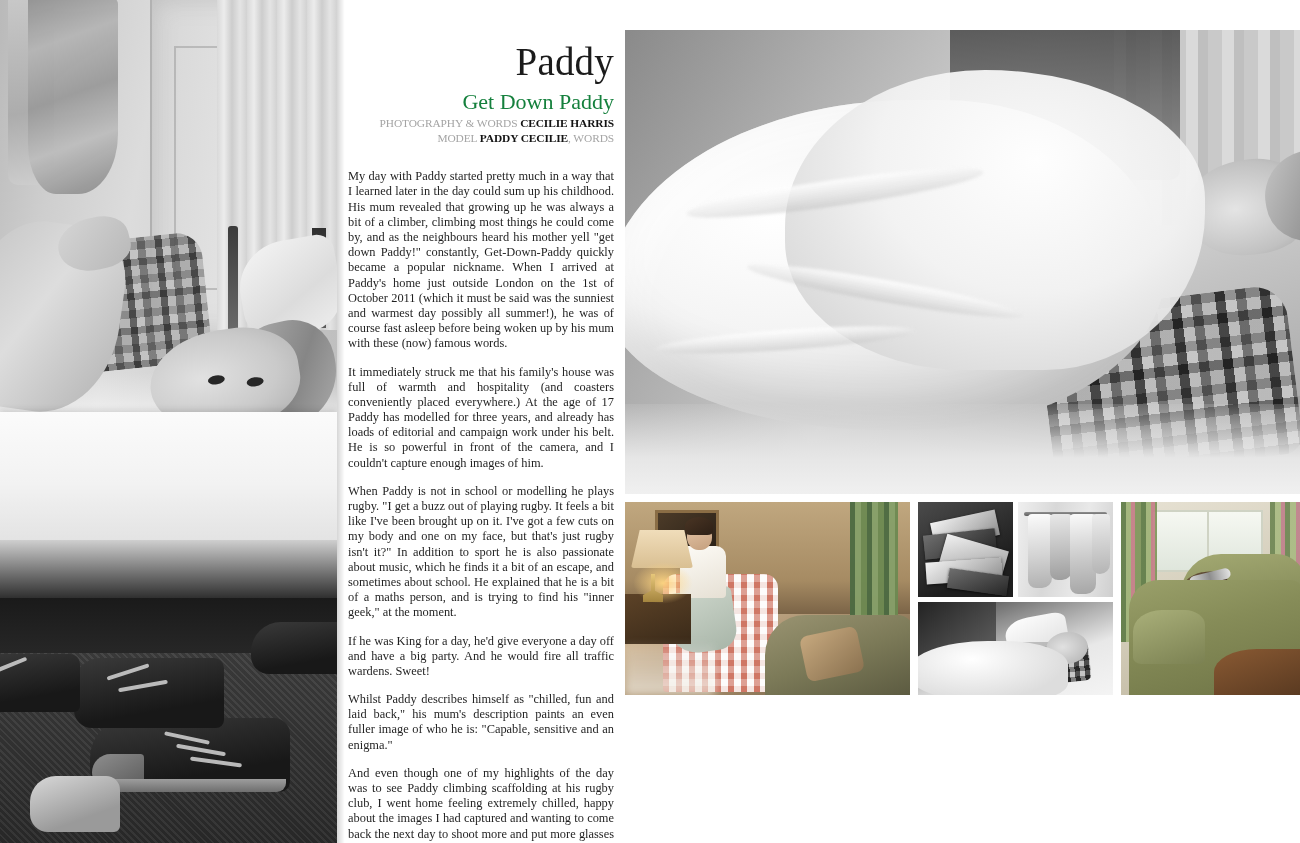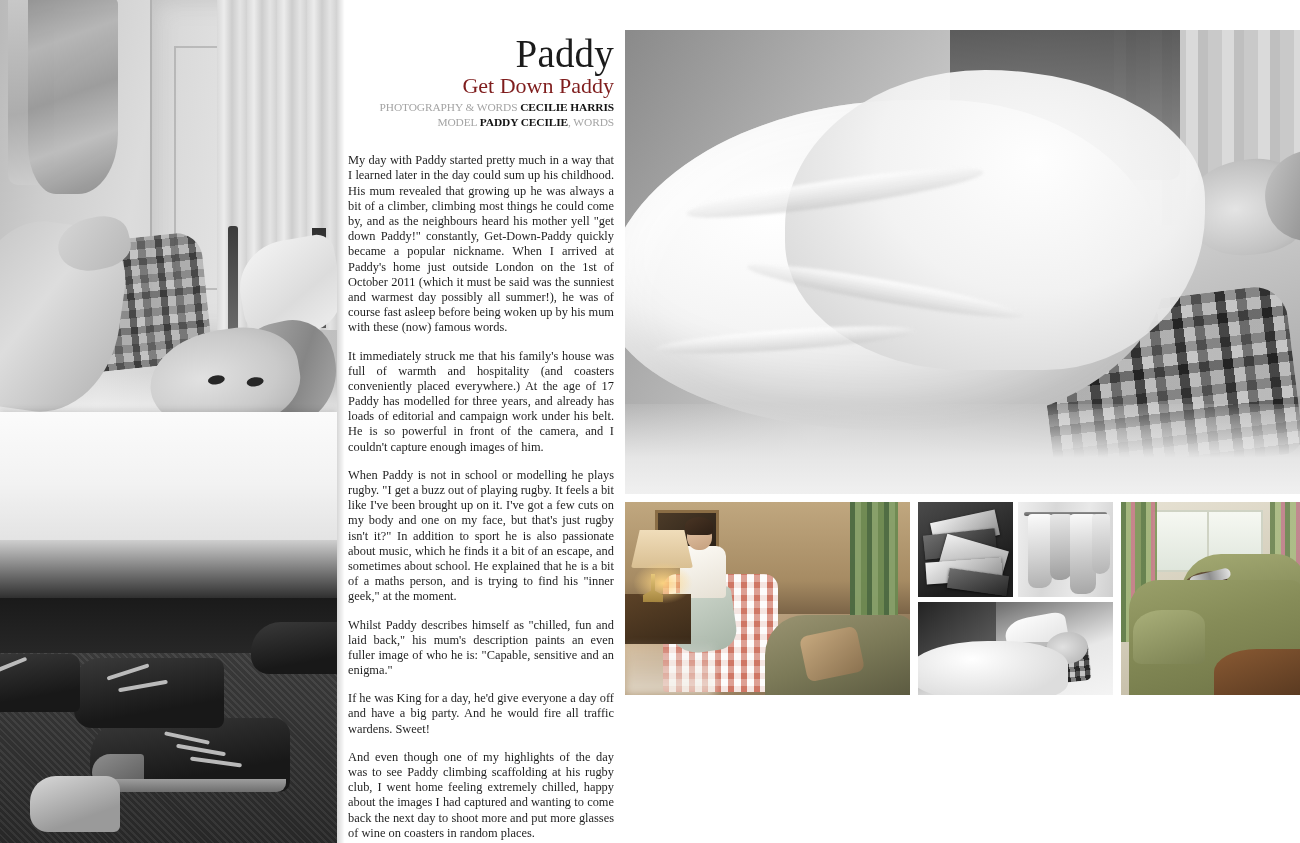--- a/index.html
+++ b/index.html
@@ -194,42 +194,42 @@
     height: 4px;
     background: #cfcfcf;
     border-radius: 3px;
     opacity: .88;
   }
 
   
   .text-col {
     position: absolute;
     left: 348px;
-    top: 0;
+    top: 8px;
     width: 266px;
     height: 820px;
   }
   .title {
     margin: 34px 0 0 0;
     font-family: "Liberation Serif", serif;
     font-size: 39px;
     font-weight: 400;
     line-height: 1;
     text-align: right;
     color: #1b1b1b;
     letter-spacing: .2px;
   }
   .subtitle {
-    margin: 1px 0 0 0;
+    margin: 9px 0 0 0;
     font-family: "Liberation Serif", serif;
     font-size: 22px;
     font-weight: 400;
     line-height: 1.05;
     text-align: right;
-    color: #7f1d1d;
+    color: #15803d;
   }
   .credits {
     margin: 3px 0 0 0;
     text-align: right;
     font-family: Liberation Serif, serif;
     font-size: 11.4px;
     line-height: 1.28;
     color: #a4a4a4;
     letter-spacing: -0.1px;
   }
@@ -640,22 +640,22 @@
       <div>
         <span>MODEL</span>
         <span class="strong">PADDY CECILIE</span><span>, WORDS</span>
       </div>
     </div>
 
     <div class="body-copy">
       <p>My day with Paddy started pretty much in a way that I learned later in the day could sum up his childhood. His mum revealed that growing up he was always a bit of a climber, climbing most things he could come by, and as the neighbours heard his mother yell "get down Paddy!" constantly, Get-Down-Paddy quickly became a popular nickname. When I arrived at Paddy's home just outside London on the 1st of October 2011 (which it must be said was the sunniest and warmest day possibly all summer!), he was of course fast asleep before being woken up by his mum with these (now) famous words.</p>
       <p>It immediately struck me that his family's house was full of warmth and hospitality (and coasters conveniently placed everywhere.) At the age of 17 Paddy has modelled for three years, and already has loads of editorial and campaign work under his belt. He is so powerful in front of the camera, and I couldn't capture enough images of him.</p>
       <p>When Paddy is not in school or modelling he plays rugby. "I get a buzz out of playing rugby. It feels a bit like I've been brought up on it. I've got a few cuts on my body and one on my face, but that's just rugby isn't it?" In addition to sport he is also passionate about music, which he finds it a bit of an escape, and sometimes about school. He explained that he is  a bit of a maths person, and is trying to find his "inner geek," at the moment.</p>
+      <p>If he was King for a day, he'd give everyone a day off and have a big party. And he would fire all traffic wardens. Sweet!</p>
       <p>Whilst Paddy describes himself as "chilled, fun and laid back," his mum's description paints an even fuller image of who he is: "Capable, sensitive and an enigma."</p>
-      <p>If he was King for a day, he'd give everyone a day off and have a big party. And he would fire all traffic wardens. Sweet!</p>
       <p>And even though one of my highlights of the day was to see Paddy climbing scaffolding at his rugby club, I went home feeling extremely chilled, happy about the images I had captured and wanting to come back the next day to shoot more and put more glasses of wine on coasters in random places.</p>
     </div>
   </div>
 
   <div class="hero-photo">
     <div class="hero-bg"></div>
     <div class="hero-wall"></div>
     <div class="hero-headboard"></div>
     <div class="hero-arm"></div>
     <div class="hero-torso"></div>

